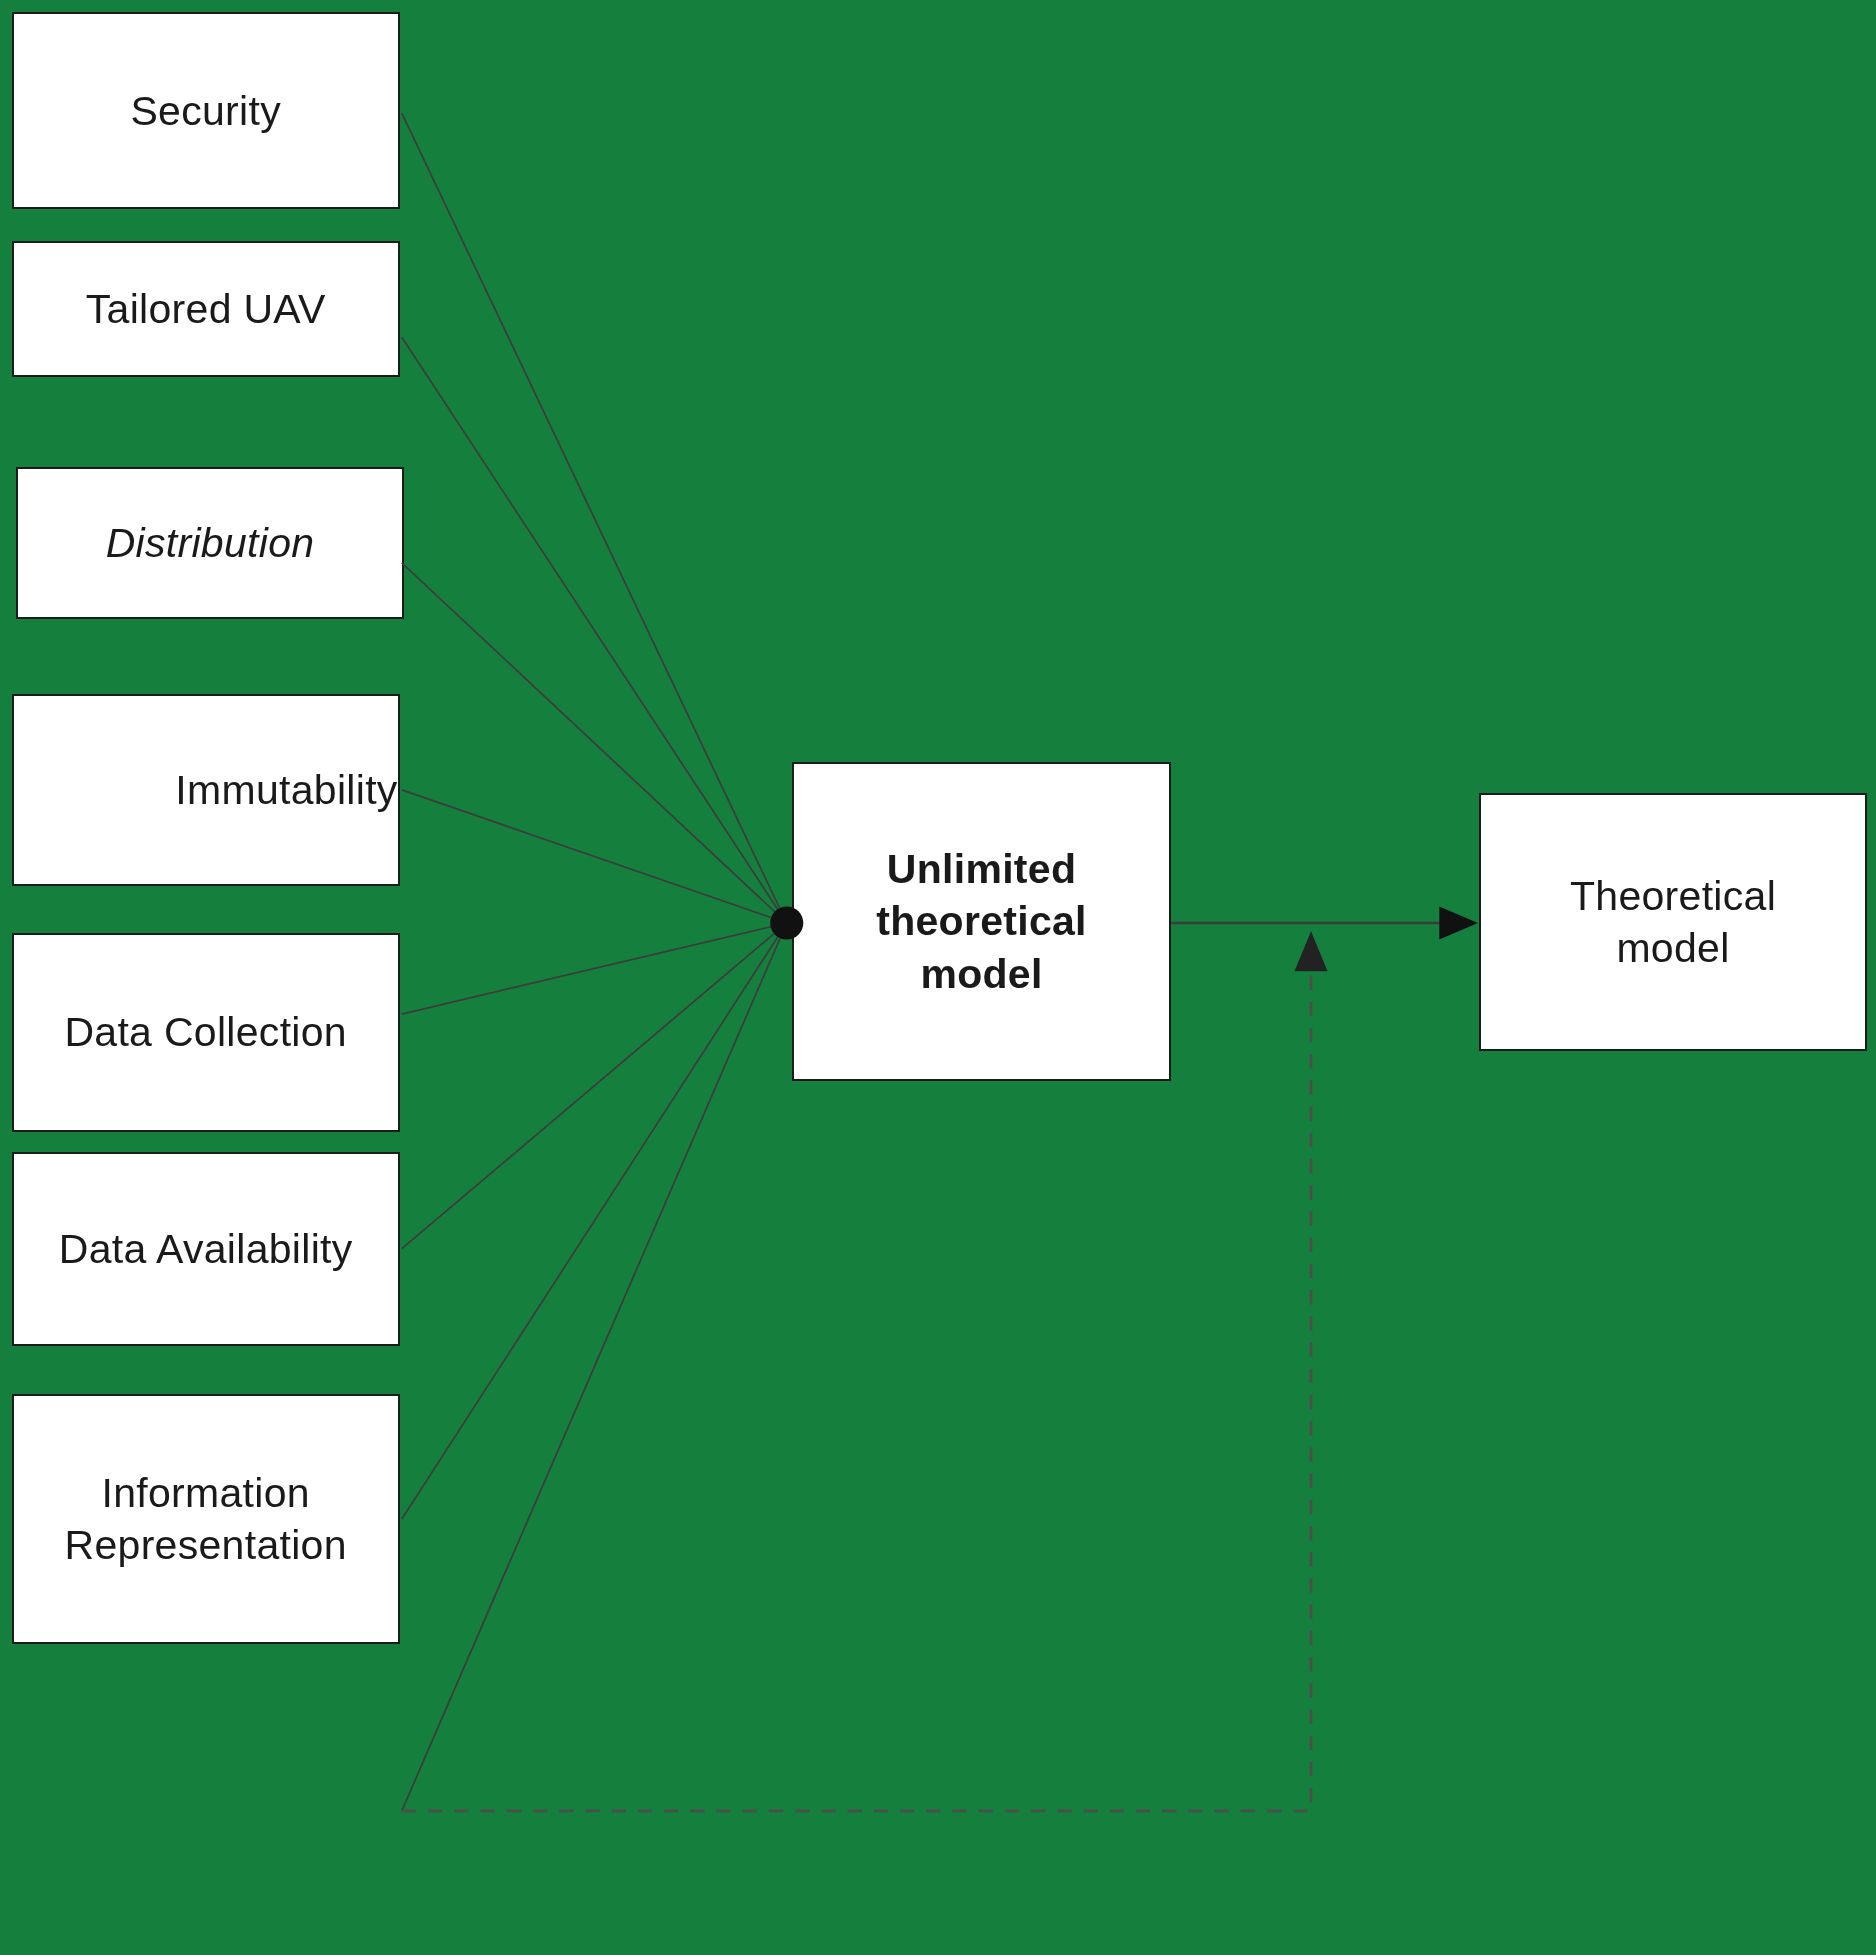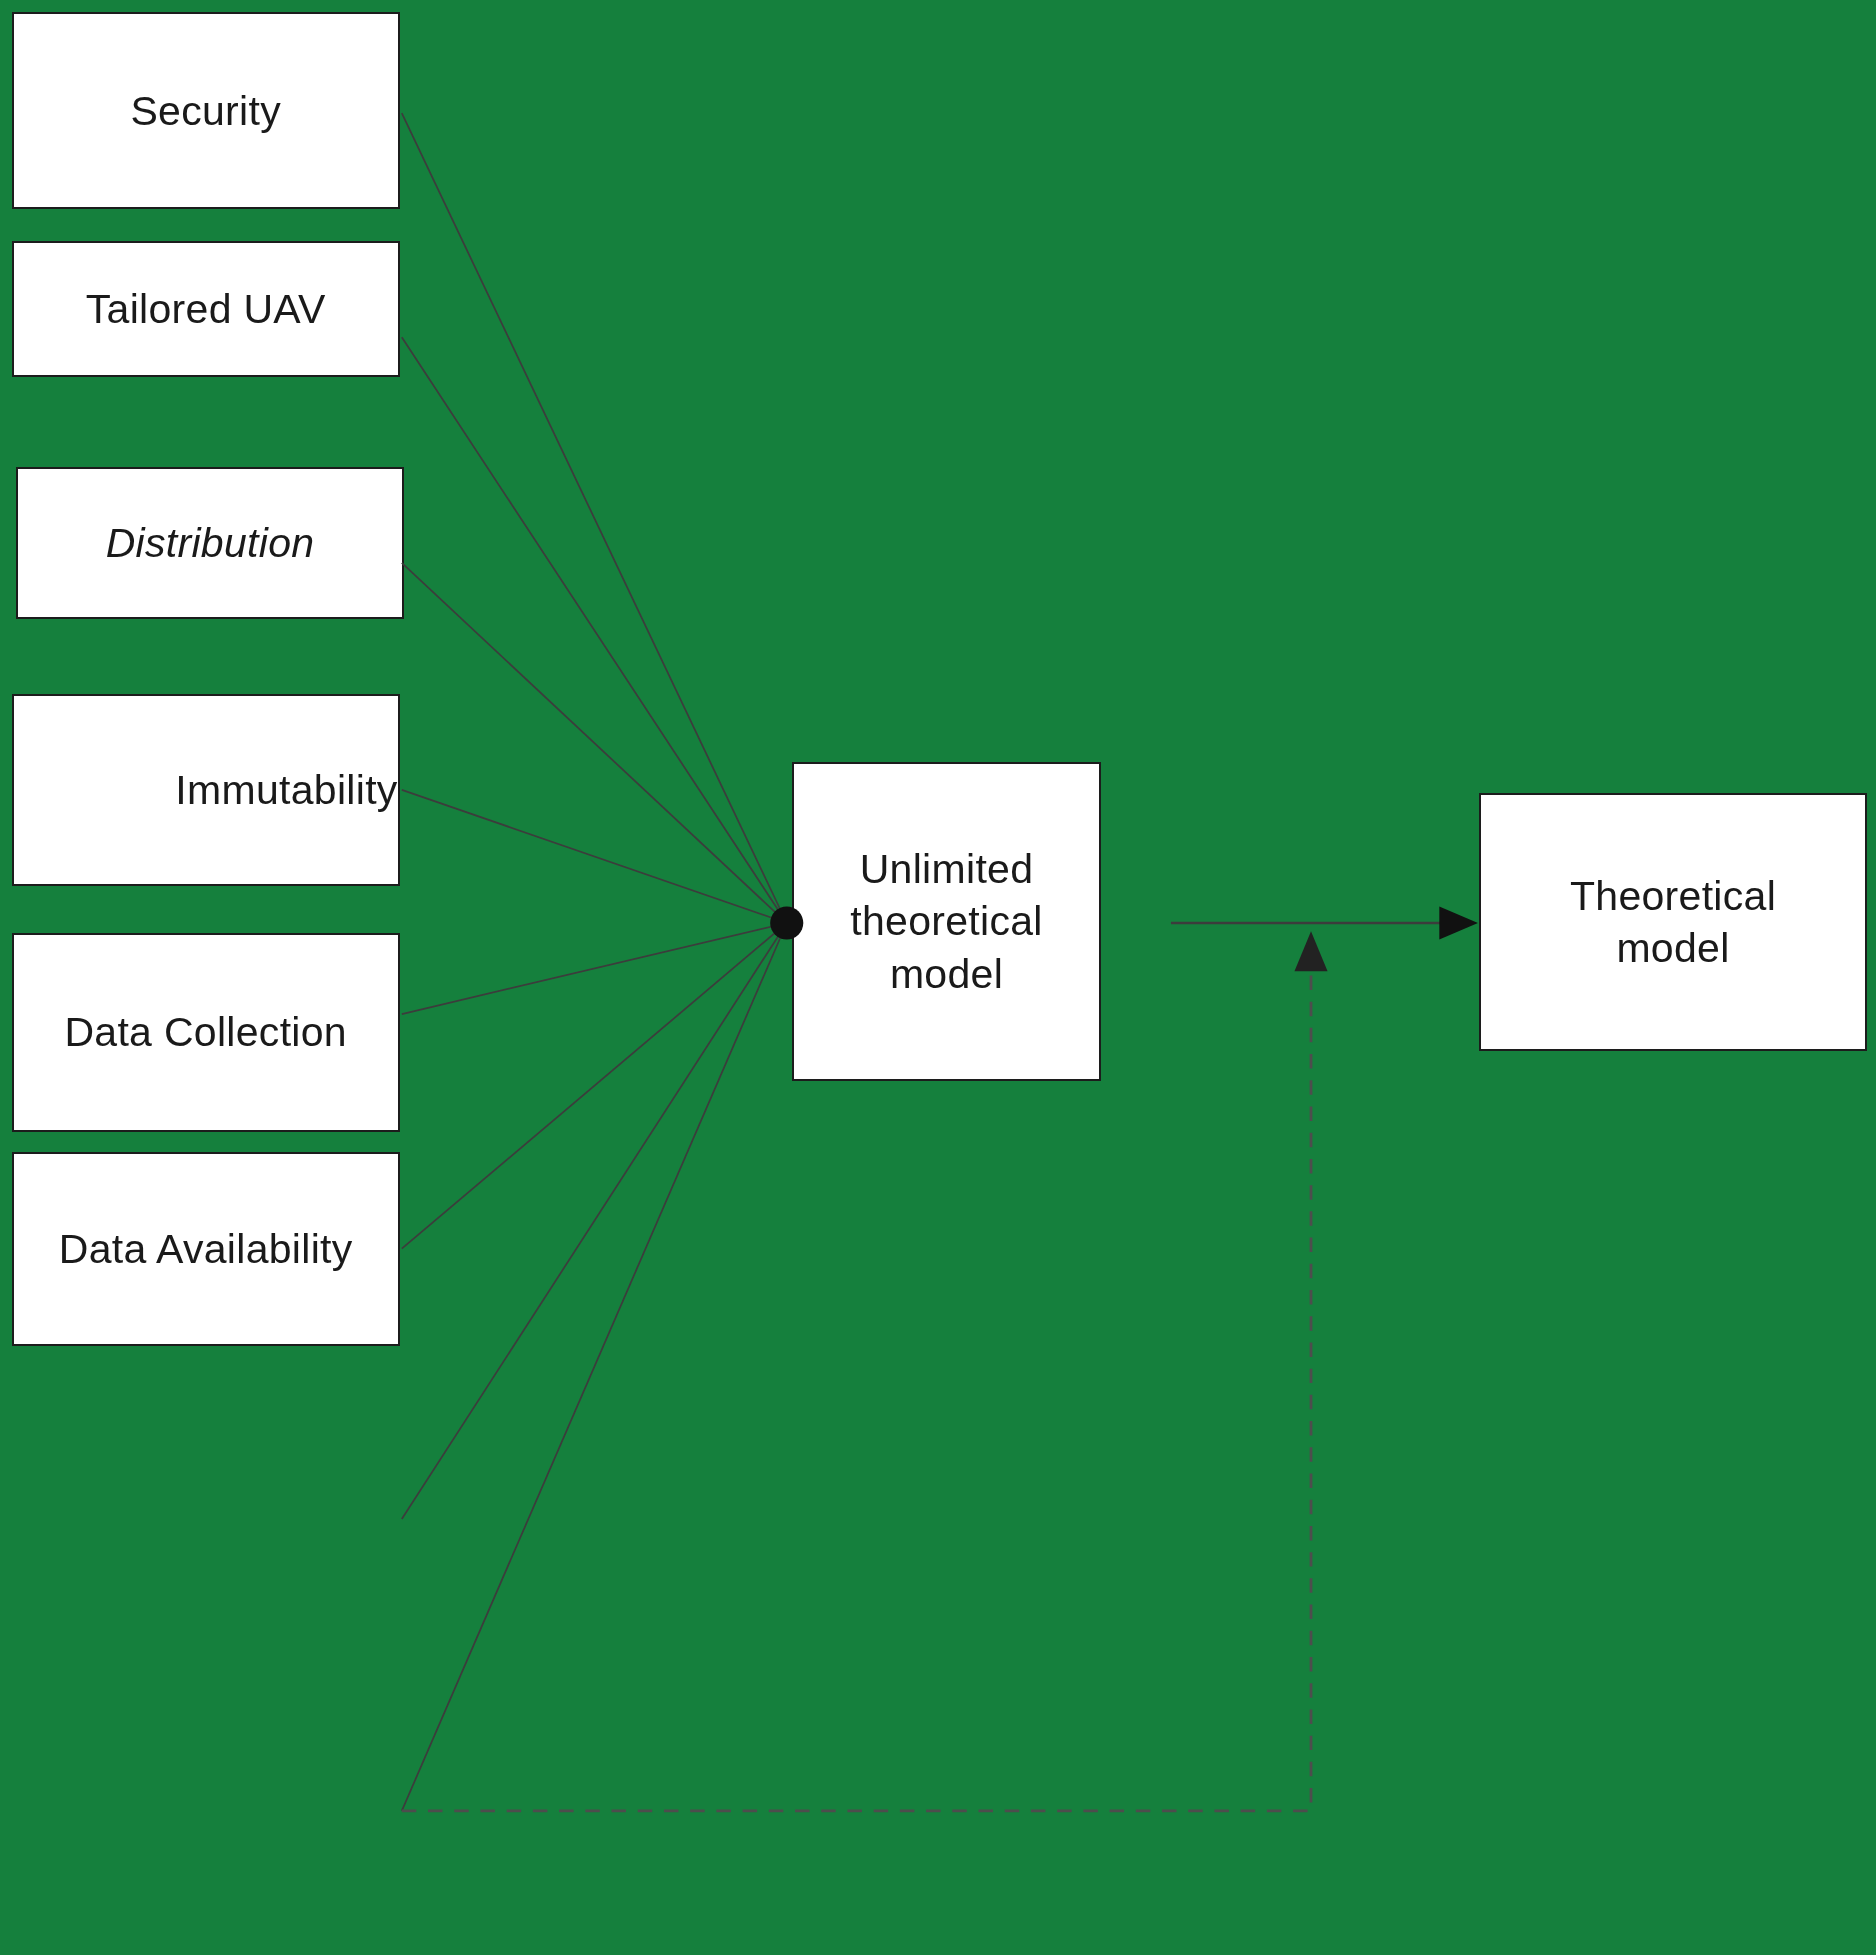--- a/index.html
+++ b/index.html
@@ -57,22 +57,26 @@
   </div>
   <div class="node" style="left:11.7px; top:694px; width:388px; height:192px;justify-content:flex-end;">
     <span class="lbl">Immutability</span>
   </div>
   <div class="node" style="left:11.7px; top:915px; width:388px; height:199px;margin-top:18px;">
     <span class="lbl">Data Collection</span>
   </div>
   <div class="node" style="left:11.7px; top:1152px; width:388px; height:194px;">
     <span class="lbl">Data Availability</span>
   </div>
+  <div class="node" style="left:11.7px; top:1394px; width:388px; height:250px;">
+    <span class="lbl">Information
+Representation</span>
+  </div>
 
-  <div class="node" style="left:792px; top:762px; width:309px; height:319px;">
+  <div class="node" style="left:792px; top:762px; width:379px; height:319px;font-weight:bold;">
     <span class="lbl">Unlimited
 theoretical
 model</span>
   </div>
 
   <div class="node" style="left:1479px; top:793px; width:388px; height:258px;">
     <span class="lbl">Theoretical
 model</span>
   </div>
 

